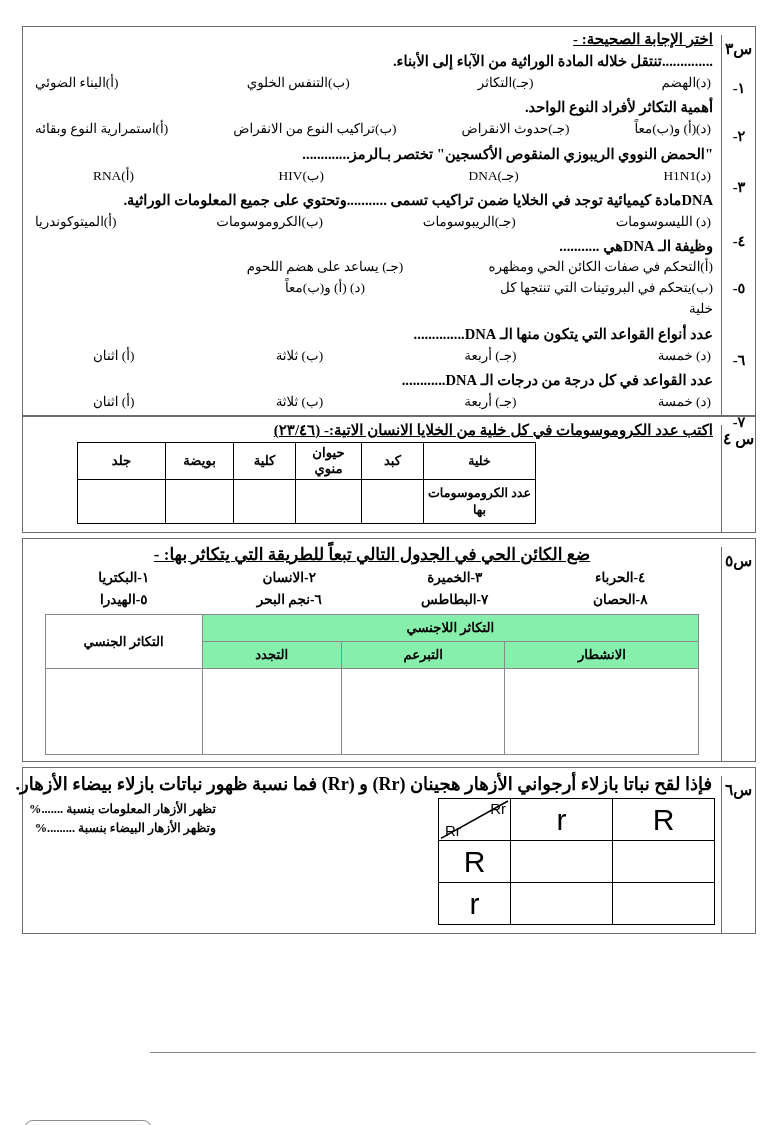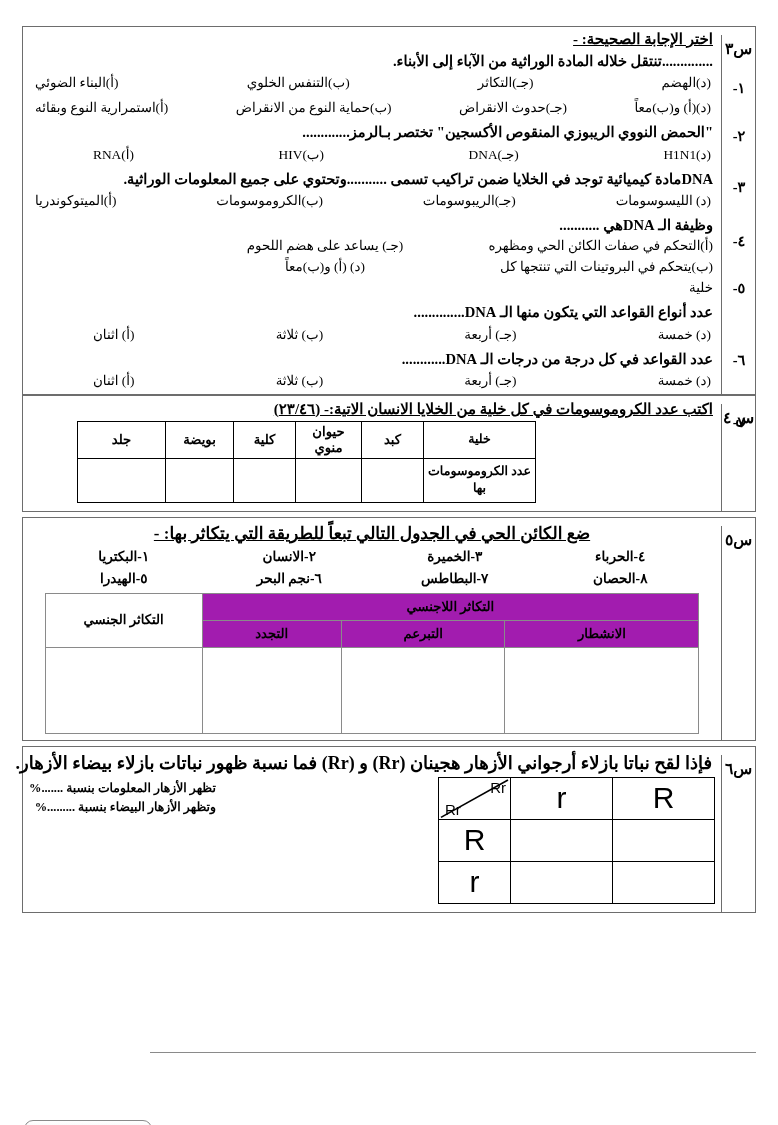--- a/index.html
+++ b/index.html
@@ -132,21 +132,21 @@
     border-collapse: collapse;
     width: 96%;
   }
   table.repro td, table.repro th {
     border: 1.2px solid #8a8a8a;
     text-align: center;
     font-weight: bold;
     font-size: 13.2px;
     padding: 5px 2px;
   }
-  table.repro th.shade { background: #a21caf; }
+  table.repro th.shade { background: #86efac; }
   table.repro td.sexual { width: 24%; }
   table.repro td.empty { height: 86px; background:#fff; }
 
   
   .s6-title {
     font-weight: bold; font-size: 18px;
     text-align: right;
     padding: 5px 9px 3px 9px;
     white-space: nowrap;
   }
@@ -234,24 +234,25 @@
             <span>(جـ)التكاثر</span>
             <span>(ب)التنفس الخلوي</span>
             <span>(أ)البناء الضوئي</span>
           </div>
         </div>
       </div>
       <div class="mcq-idx-abs"></div>
 
       <div class="mcq-row">
         <div class="mcq-content">
+          <div class="qtext">أهمية التكاثر لأفراد النوع الواحد.</div>
           <div class="opts spread">
             <span>(د)(أ) و(ب)معاً</span>
             <span>(جـ)حدوث الانقراض</span>
-            <span>(ب)حماية النوع من الانقراض</span>
+            <span>(ب)تراكيب النوع من الانقراض</span>
             <span>(أ)استمرارية النوع وبقائه</span>
           </div>
         </div>
       </div>
 
       <div class="mcq-row">
         <div class="mcq-content">
           <div class="qtext">"الحمض النووي الريبوزي المنقوص الأكسجين" تختصر بـالرمز.............</div>
           <div class="opts spread-tight">
             <span>(د)H1N1</span>

